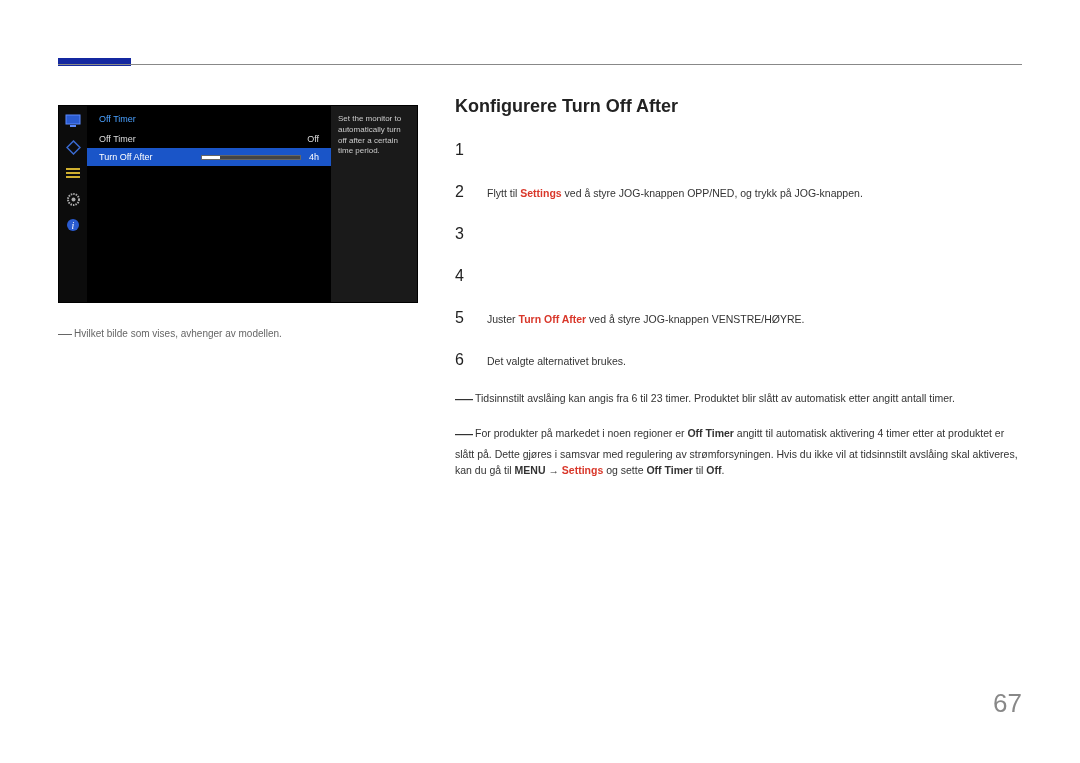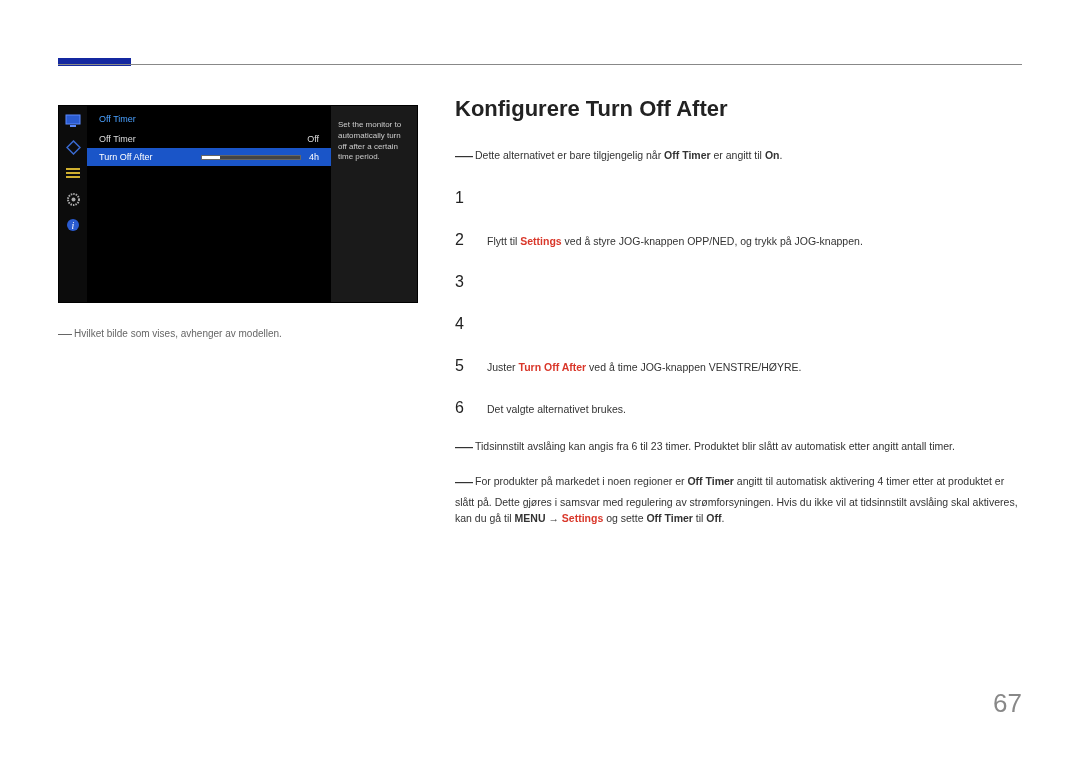--- a/index.html
+++ b/index.html
@@ -89,41 +89,41 @@
     .osd-slider-fill {
       position: absolute;
       left: 0; top: 0; bottom: 0;
       width: 18%;
       background: #fff;
     }
     .osd-row-right { display: flex; align-items: center; text-align: center; }
     .osd-help {
       width: 86px;
       background: #1a1a1a;
-      padding: 14px 7px;
+      padding: 8px 7px;
       font-size: 8px;
       line-height: 1.35;
       color: #ccc;
     }
     .caption {
       font-size: 10px;
       color: #666;
       margin-top: 22px;
     }
     .caption .dash { font-size: 14px; vertical-align: -1px; margin-right: 2px; }
     .right-col {
       position: absolute;
       top: 96px;
       left: 455px;
       right: 58px;
     }
     h2 {
-      font-size: 22px;
+      font-size: 18px;
       font-weight: bold;
-      margin-bottom: 20px;
+      margin-bottom: 12px;
     }
     .note {
       font-size: 10.5px;
       color: #333;
       margin-bottom: 8px;
       line-height: 1.5;
     }
     .note .dash { font-size: 18px; font-weight: 300; vertical-align: -2px; margin-right: 2px; }
     .steps {
       list-style: none;
@@ -232,41 +232,38 @@
     <div class="osd-help">Set the monitor to automatically turn off after a certain time period.</div>
   </div>
   <div class="caption">
     <span class="dash">―</span><span>Hvilket bilde som vises, avhenger av modellen.</span>
   </div>
 </div>
 
 <div class="right-col">
   <h2>Konfigurere Turn Off After</h2>
 
-  <div class="note">
-    <span class="dash">―</span><span>Dette alternativet er bare tilgjengelig når </span><span class="bold">Off Timer</span><span> er angitt til </span><span class="bold">On</span><span>.</span>
-  </div>
 
   <ol class="steps">
     <li>
       <span class="num">1</span>
     </li>
     <li>
       <span class="num">2</span>
       <span><span>Flytt til </span><span class="red">Settings</span><span> ved å styre JOG-knappen OPP/NED, og trykk på JOG-knappen.</span></span>
     </li>
     <li>
       <span class="num">3</span>
     </li>
     <li>
       <span class="num">4</span>
     </li>
     <li>
       <span class="num">5</span>
-      <span><span>Juster </span><span class="red">Turn Off After</span><span> ved å time JOG-knappen VENSTRE/HØYRE.</span></span>
+      <span><span>Juster </span><span class="red">Turn Off After</span><span> ved å styre JOG-knappen VENSTRE/HØYRE.</span></span>
     </li>
     <li>
       <span class="num">6</span>
       <span>Det valgte alternativet brukes.</span>
     </li>
   </ol>
 
   <div class="footnotes">
     <div class="note">
       <span class="dash">―</span><span>Tidsinnstilt avslåing kan angis fra 6 til 23 timer. Produktet blir slått av automatisk etter angitt antall timer.</span>

